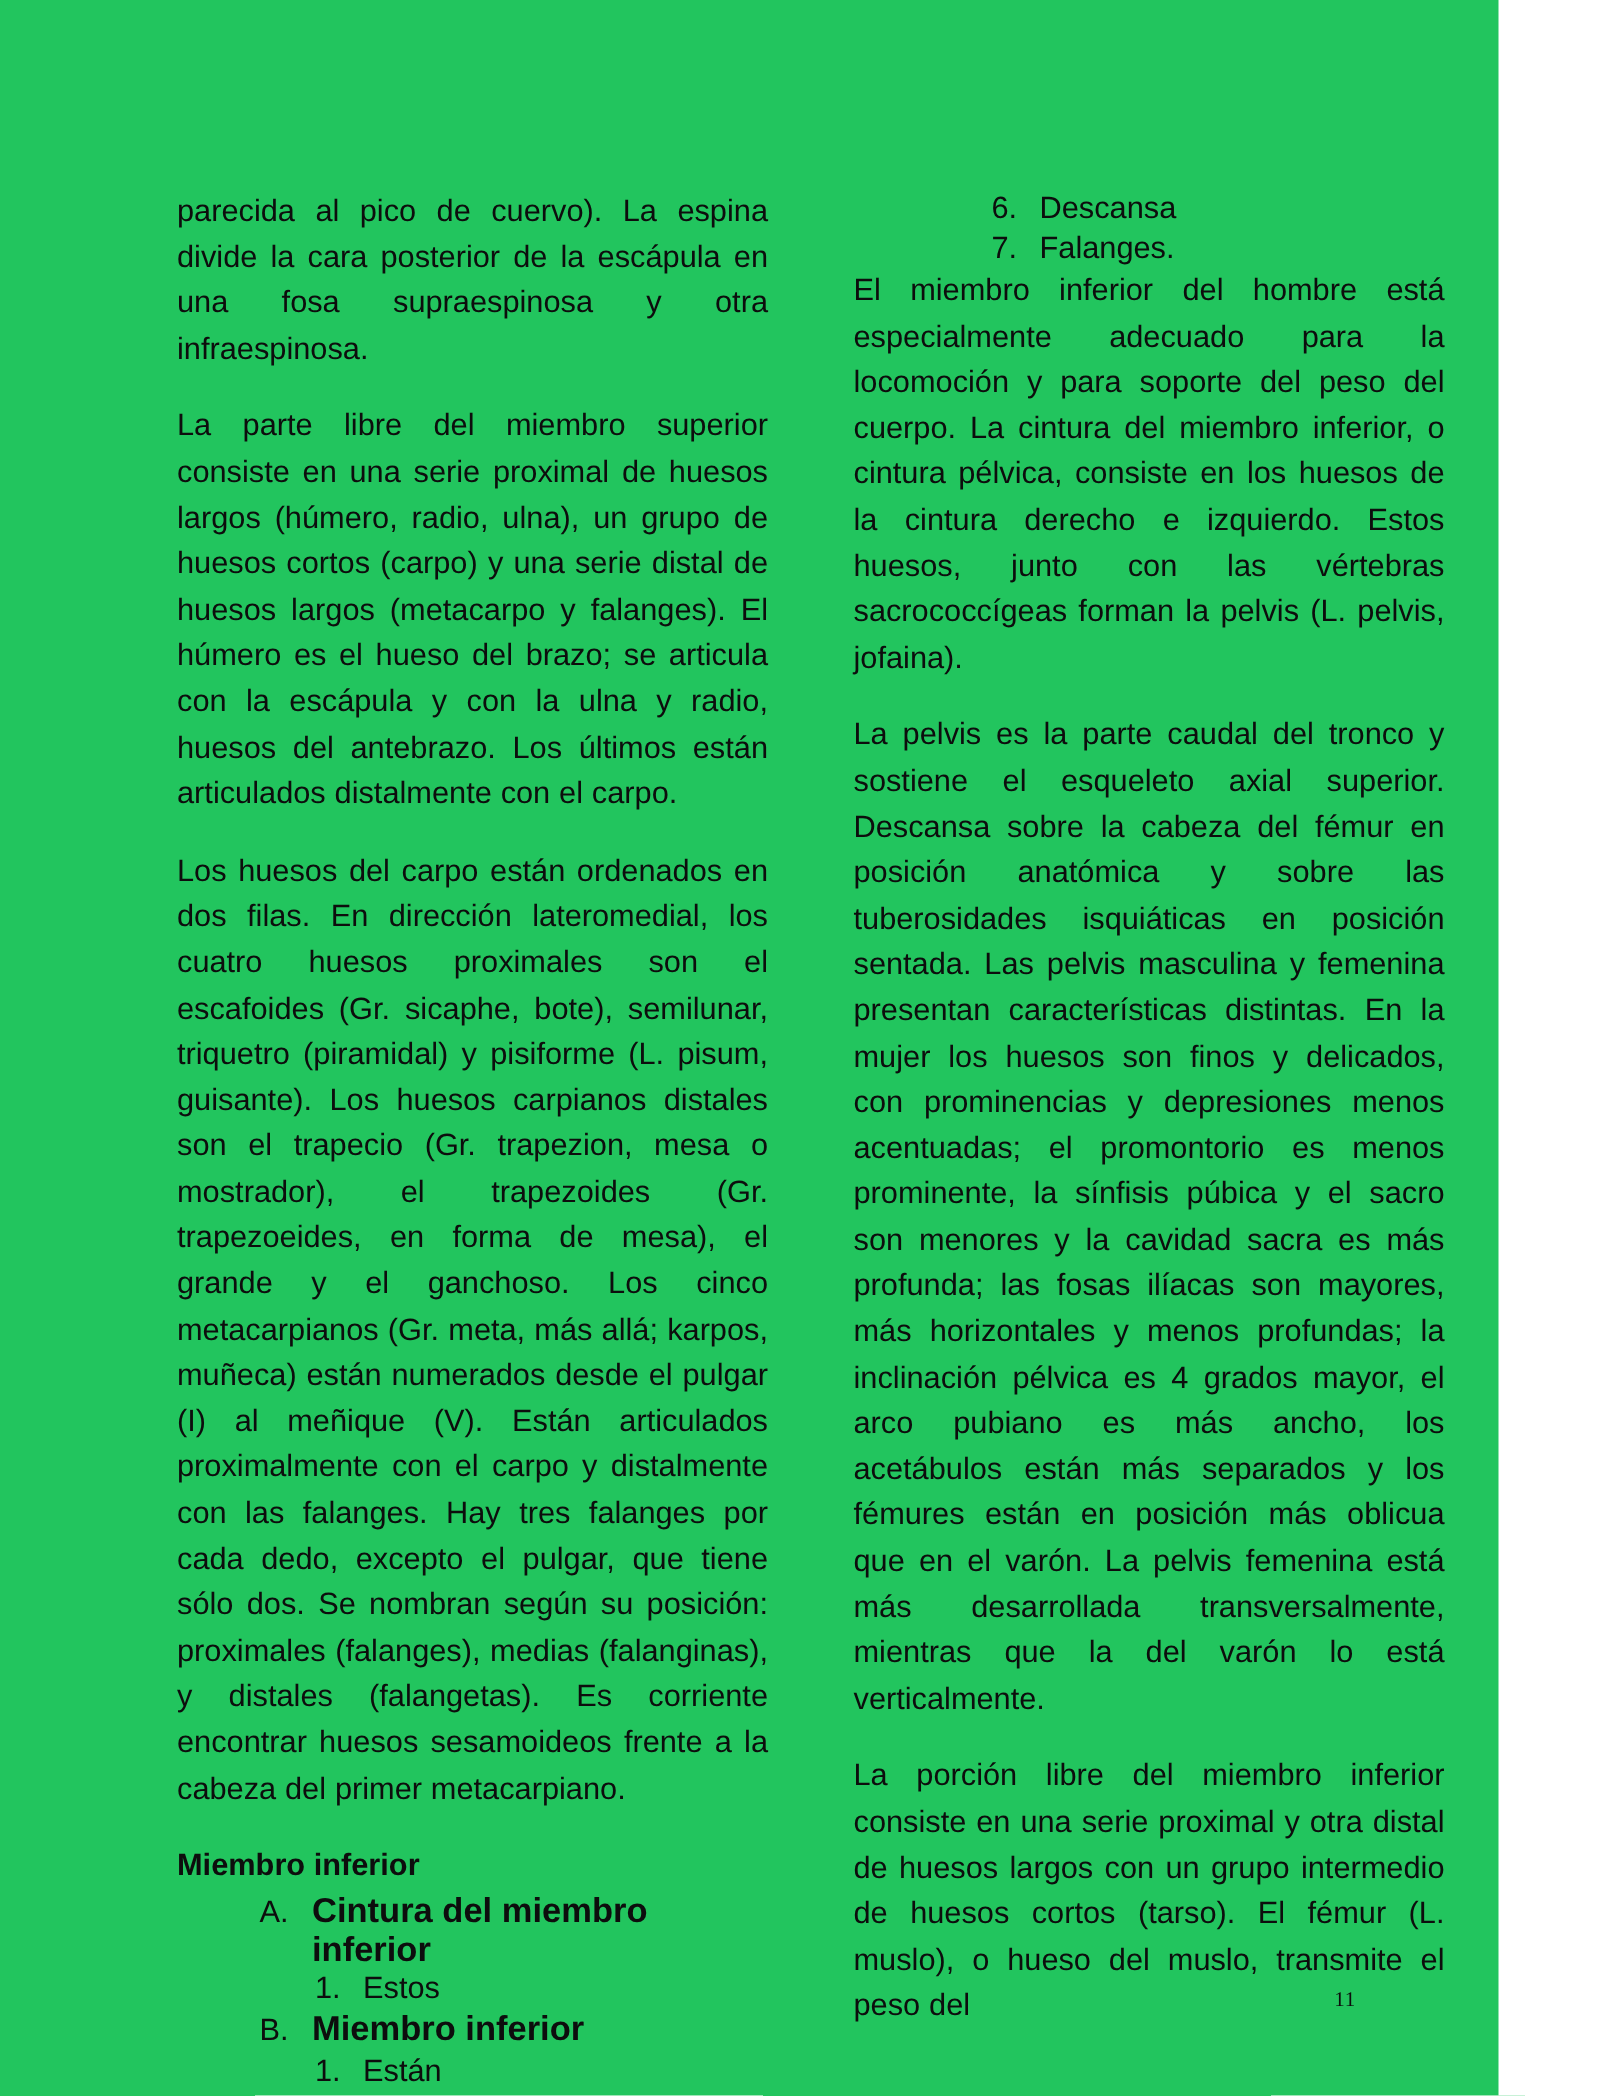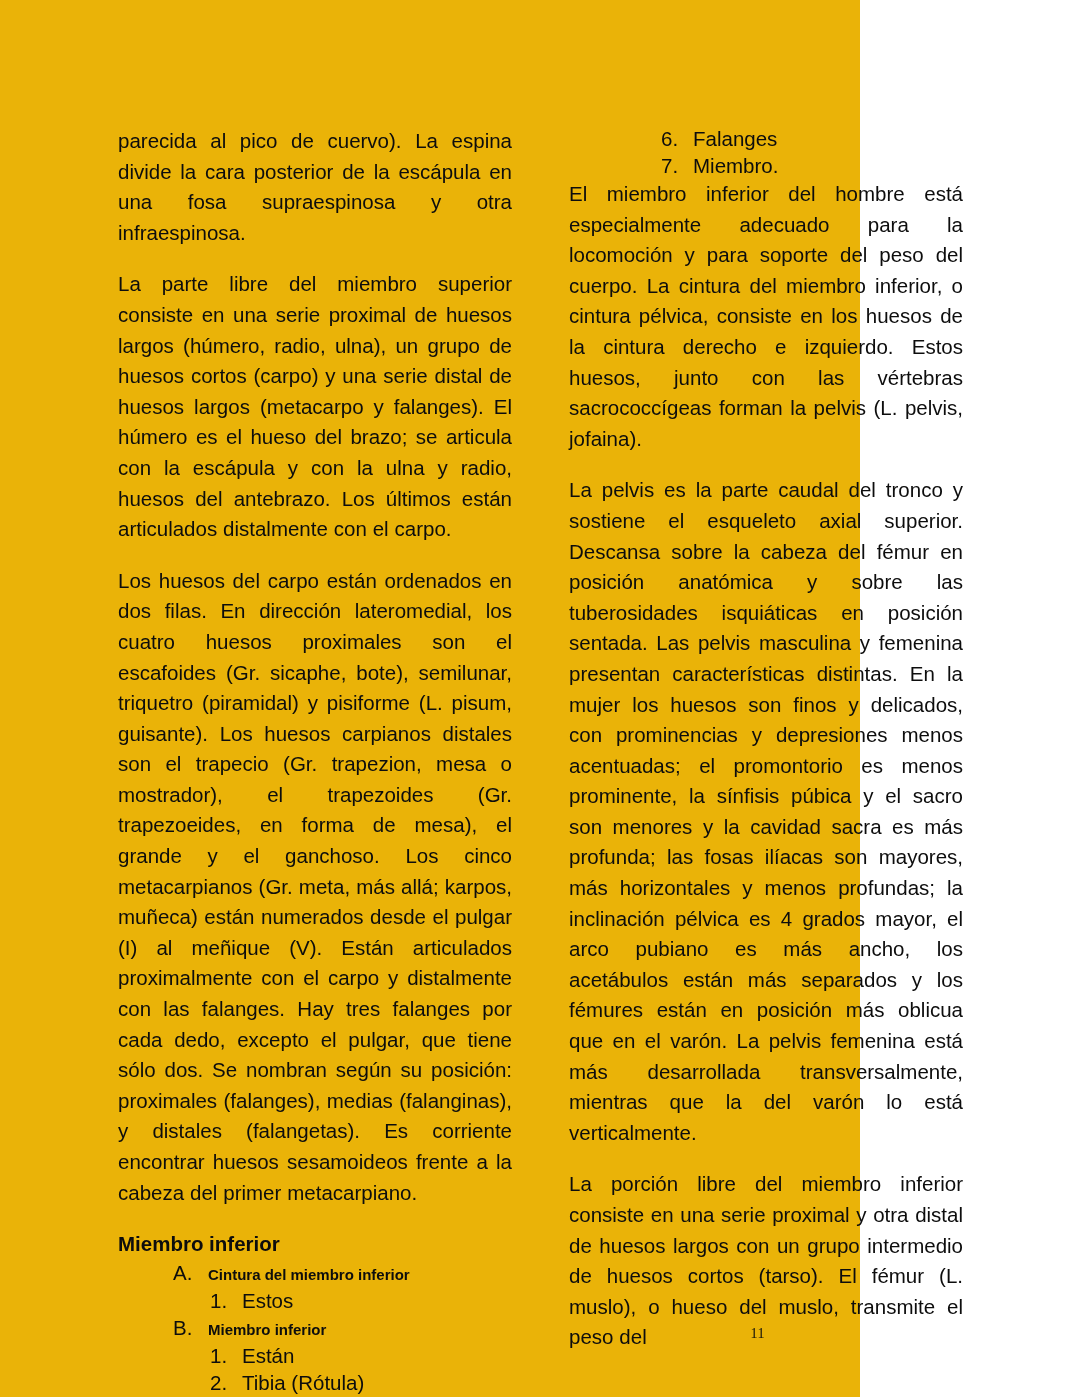--- a/index.html
+++ b/index.html
@@ -14,23 +14,23 @@
     position: relative;
     font-family: "Liberation Sans", sans-serif;
     color: #0d0d0d;
     overflow: hidden;
   }
 
   .page {
     position: absolute;
     left: 0;
     top: 0;
-    width: 860px;
+    width: 999px;
     height: 1397px;
-    background: #eab308;
+    background: #22c55e;
   }
 
   .content-area {
     position: absolute;
     left: 118px;
     top: 126px;
     width: 845px;
     height: 1125px;
   }
 
@@ -93,21 +93,21 @@
     display: inline-block;
     width: 35px;
     margin-left: 55px;
     font-weight: normal;
     font-size: 20.5px;
     flex: 0 0 35px;
   }
 
   .label-alpha {
     font-weight: bold;
-    font-size: 15px;
+    font-size: 23px;
   }
 
   ol.level-num {
     list-style: none;
     margin: 0;
     padding: 0;
   }
 
   ol.level-num > li {
     font-size: 20.5px;
@@ -218,27 +218,27 @@
         </ol>
 
       </div>
 
       <div class="column">
 
         <ol class="level-num list-block-top">
           <li>
             <div class="li-row">
               <span class="marker-num-top">6.</span>
-              <span class="label-num">Falanges</span>
+              <span class="label-num">Descansa</span>
             </div>
           </li>
           <li>
             <div class="li-row">
               <span class="marker-num-top">7.</span>
-              <span class="label-num">Miembro.</span>
+              <span class="label-num">Falanges.</span>
             </div>
           </li>
         </ol>
 
         <p class="para">El miembro inferior del hombre está especialmente adecuado para la locomoción y para soporte del peso del cuerpo. La cintura del miembro inferior, o cintura pélvica, consiste en los huesos de la cintura derecho e izquierdo. Estos huesos, junto con las vértebras sacrococcígeas forman la pelvis (L. pelvis, jofaina).</p>
 
 
         <p class="para">La pelvis es la parte caudal del tronco y sostiene el esqueleto axial superior. Descansa sobre la cabeza del fémur en posición anatómica y sobre las tuberosidades isquiáticas en posición sentada. Las pelvis masculina y femenina presentan características distintas. En la mujer los huesos son finos y delicados, con prominencias y depresiones menos acentuadas; el promontorio es menos prominente, la sínfisis púbica y el sacro son menores y la cavidad sacra es más profunda; las fosas ilíacas son mayores, más horizontales y menos profundas; la inclinación pélvica es 4 grados mayor, el arco pubiano es más ancho, los acetábulos están más separados y los fémures están en posición más oblicua que en el varón. La pelvis femenina está más desarrollada transversalmente, mientras que la del varón lo está verticalmente.</p>
 
         <p class="para">La porción libre del miembro inferior consiste en una serie proximal y otra distal de huesos largos con un grupo intermedio de huesos cortos (tarso). El fémur (L. muslo), o hueso del muslo, transmite el peso del</p>

